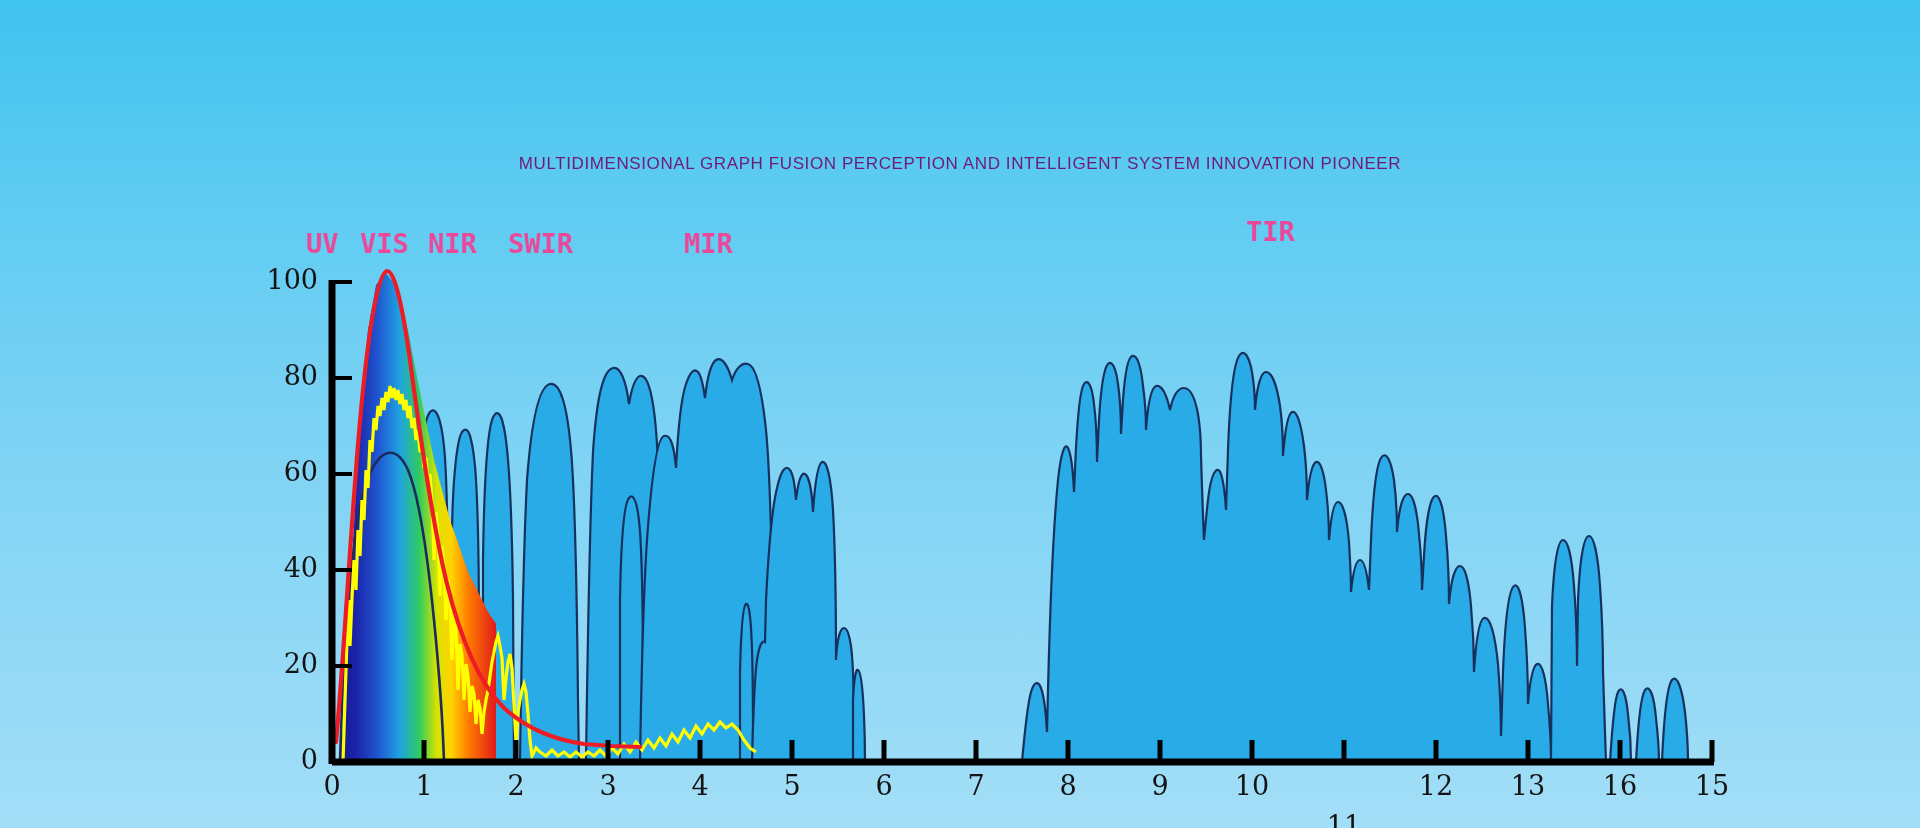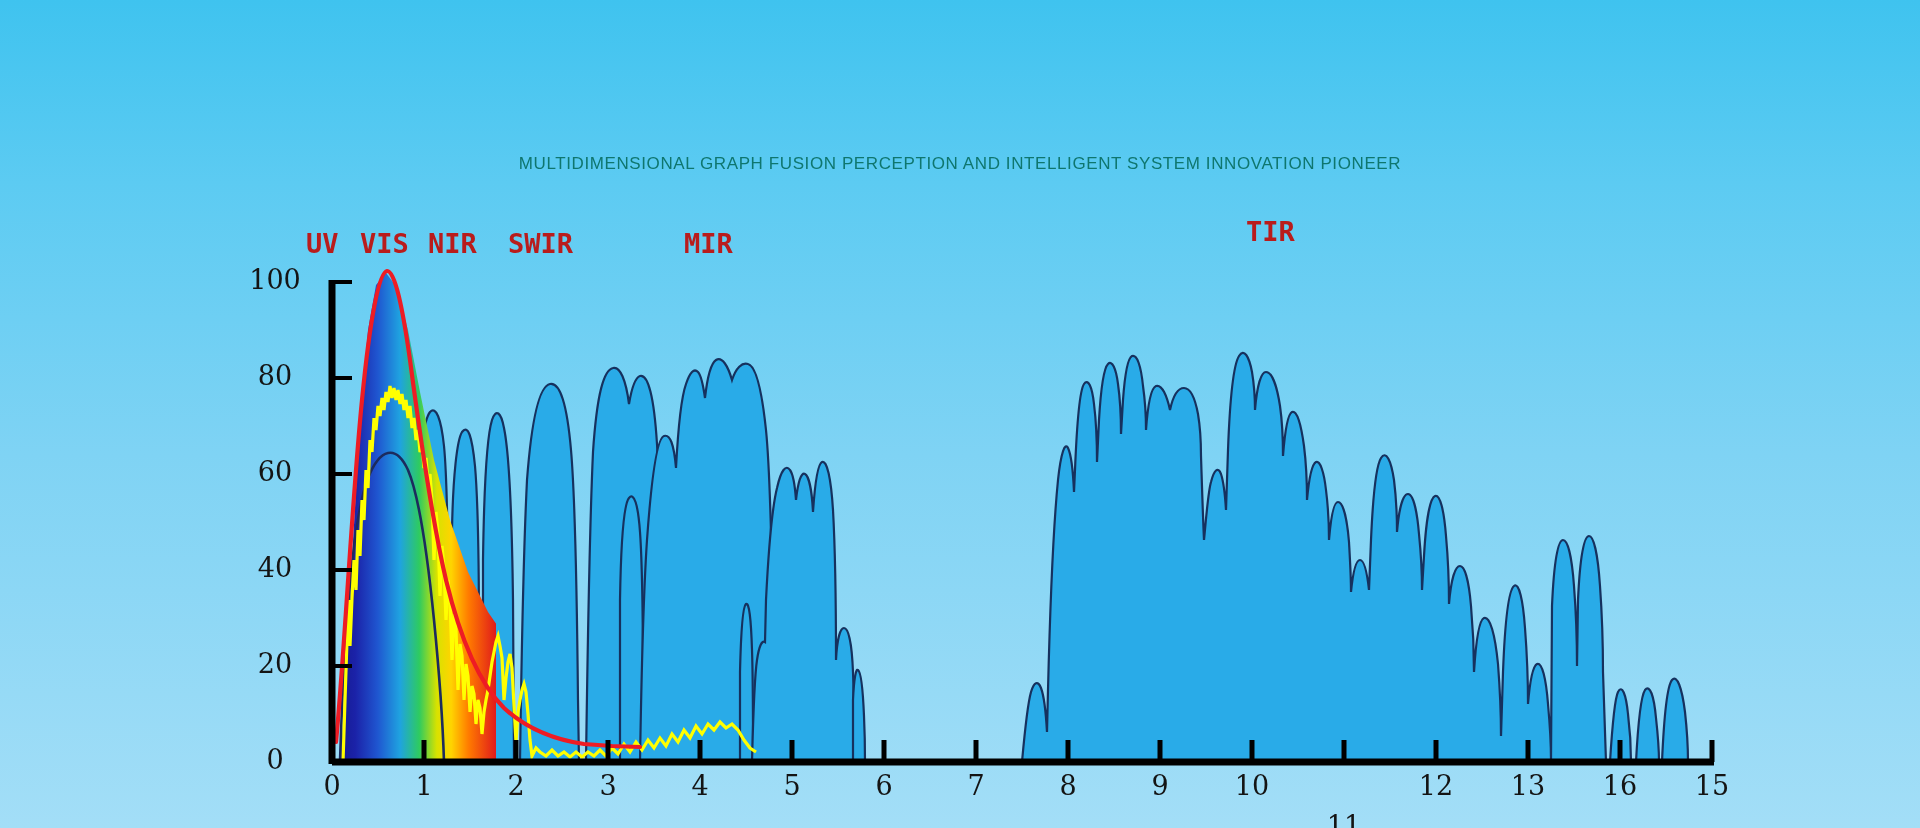--- a/index.html
+++ b/index.html
@@ -13,33 +13,33 @@
 
   .title{
     position:absolute;top:60px;left:0;width:1920px;text-align:center;
     font-family:"DejaVu Sans","Liberation Sans",sans-serif;
     font-size:46px;font-weight:bold;color:#0a0a0a;letter-spacing:2px;
     white-space:nowrap;
   }
   .subtitle{
     position:absolute;top:154px;left:0;width:1920px;text-align:center;
     font-family:"Liberation Sans",sans-serif;
-    font-size:17px;font-weight:400;color:#0f766e;letter-spacing:.6px;
+    font-size:17px;font-weight:400;color:#701a75;letter-spacing:.6px;
     white-space:nowrap;
   }
 
   .band-label{
     position:absolute;
     font-family:"DejaVu Sans Mono","Liberation Mono",monospace;
-    font-size:27px;font-weight:bold;color:#b91c1c;
+    font-size:27px;font-weight:bold;color:#ec4899;
     white-space:nowrap;
   }
 
   .ylab{
-    position:absolute;text-align:center;
+    position:absolute;text-align:right;
     font-family:"DejaVu Serif","Liberation Serif",serif;
     font-size:27px;color:#141414;white-space:nowrap;
   }
   .xlab{
     position:absolute;text-align:center;
     font-family:"DejaVu Serif","Liberation Serif",serif;
     font-size:27px;color:#141414;white-space:nowrap;
   }
   svg{display:block;}
   #plot{position:absolute;left:0;top:0;}

